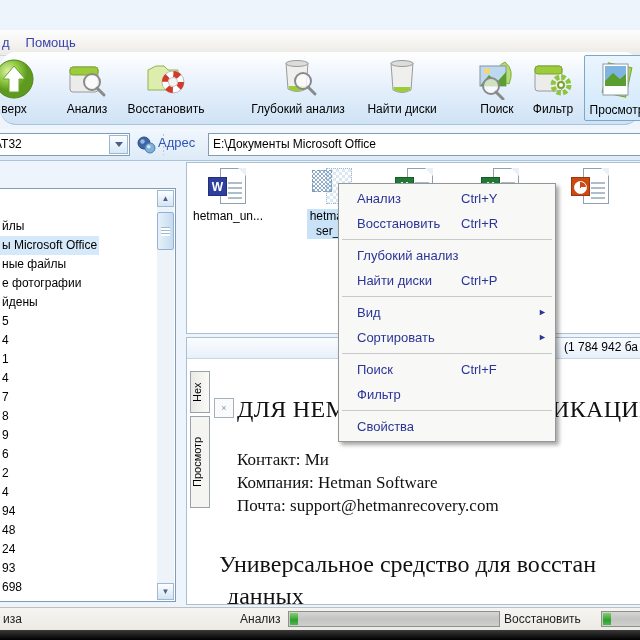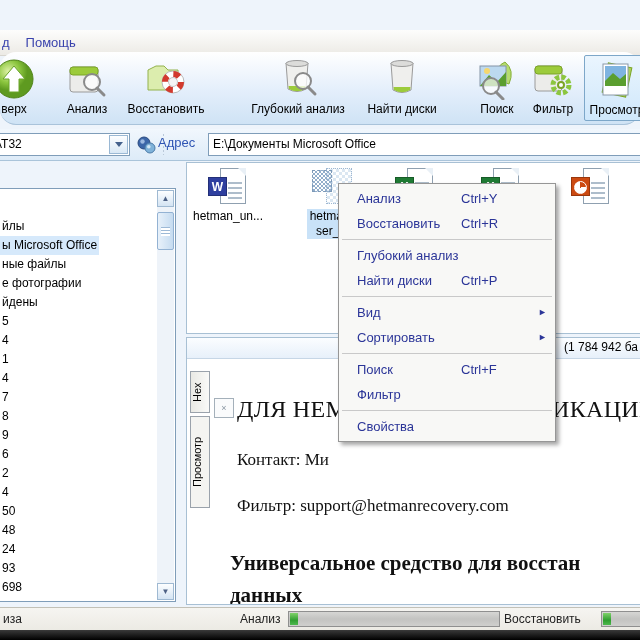--- a/index.html
+++ b/index.html
@@ -107,22 +107,22 @@
     border:1px solid #9aa2ab;box-sizing:border-box;color:#000;font-size:11px;
     writing-mode:vertical-rl;transform:rotate(180deg);text-align:center;}
   .vtab.hex{top:33px;height:42px;}
   .vtab.view{top:78px;height:92px;background:#f4f4f1;}
   .doc{position:absolute;left:0;top:20px;right:0;bottom:0;overflow:hidden;font-family:"Liberation Serif",serif;color:#111;}
   .imgx{position:absolute;left:27px;top:40px;width:20px;height:20px;border:1px solid #a4b0ba;background:#fafbfc;
     font-family:"Liberation Sans",sans-serif;font-size:9px;color:#8a97a3;text-align:center;line-height:19px;box-sizing:border-box;}
   .doc-heading{position:absolute;left:50px;top:38px;font-size:24px;white-space:nowrap;letter-spacing:.3px;}
   .doc-line{position:absolute;left:50px;font-size:17px;white-space:nowrap;}
   .l-contact{top:92px;} .l-company{top:115px;} .l-email{top:138px;}
-  .doc-sub{position:absolute;left:43px;font-size:21px;font-weight:bold;white-space:nowrap;}
-  .sub1{top:193px;} .sub2{top:225px;}
+  .doc-sub{position:absolute;left:32px;font-size:24px;font-weight:normal;white-space:nowrap;}
+  .sub1{top:193px;} .sub2{top:225px;margin-left:8px;}
 
   
   .statusbar{position:absolute;left:0;top:607px;width:640px;height:40px;
     background:linear-gradient(#f6f5f1,#e4e2da);border-top:1px solid #c2c0b6;box-sizing:border-box;
     font-size:12px;color:#222;}
   .st-left{position:absolute;left:3px;top:4px;}
   .st-lbl1{position:absolute;left:240px;top:4px;}
   .st-lbl2{position:absolute;left:504px;top:4px;}
   .pbar{position:absolute;top:3px;height:16px;border:1px solid #8f8f8f;box-sizing:border-box;
     background:linear-gradient(#d6d6d4,#c3c3c1 50%,#cfcfcd);}
@@ -283,21 +283,21 @@
       <div class="tree-item"><span class="txt">5</span></div>
       <div class="tree-item"><span class="txt">4</span></div>
       <div class="tree-item"><span class="txt">1</span></div>
       <div class="tree-item"><span class="txt">4</span></div>
       <div class="tree-item"><span class="txt">7</span></div>
       <div class="tree-item"><span class="txt">8</span></div>
       <div class="tree-item"><span class="txt">9</span></div>
       <div class="tree-item"><span class="txt">6</span></div>
       <div class="tree-item"><span class="txt">2</span></div>
       <div class="tree-item"><span class="txt">4</span></div>
-      <div class="tree-item"><span class="txt">50</span></div>
+      <div class="tree-item"><span class="txt">94</span></div>
       <div class="tree-item"><span class="txt">48</span></div>
       <div class="tree-item"><span class="txt">24</span></div>
       <div class="tree-item"><span class="txt">93</span></div>
       <div class="tree-item"><span class="txt">698</span></div>
     </div>
     <div class="scrollbar">
       <div class="sb-btn sb-up">▲</div>
       <div class="sb-thumb">
           <div class="sb-grip"></div>
         </div>
@@ -378,21 +378,22 @@
   <div class="preview-pane">
     <div class="pv-header">
       <span class="pv-size">(1 784 942 ба</span>
     </div>
     <div class="vtab hex">Hex</div>
     <div class="vtab view">Просмотр</div>
     <div class="doc">
       <div class="imgx">×</div>
       <div class="doc-heading">ДЛЯ НЕМЕДЛЕННОЙ ПУБЛИКАЦИИ</div>
       <div class="doc-line l-contact">Контакт: Ми</div>
-      <div class="doc-line l-email">Фильтр: support@hetmanrecovery.com</div>
+      <div class="doc-line l-company">Компания: Hetman  Software</div>
+      <div class="doc-line l-email">Почта: support@hetmanrecovery.com</div>
       <div class="doc-sub sub1">Универсальное средство для восстан</div>
       <div class="doc-sub sub2">данных</div>
     </div>
   </div>
 
   <div class="ctx-menu">
     <div class="mi">
       <span>Анализ</span><span class="sc">Ctrl+Y</span>
     </div>
     <div class="mi">

